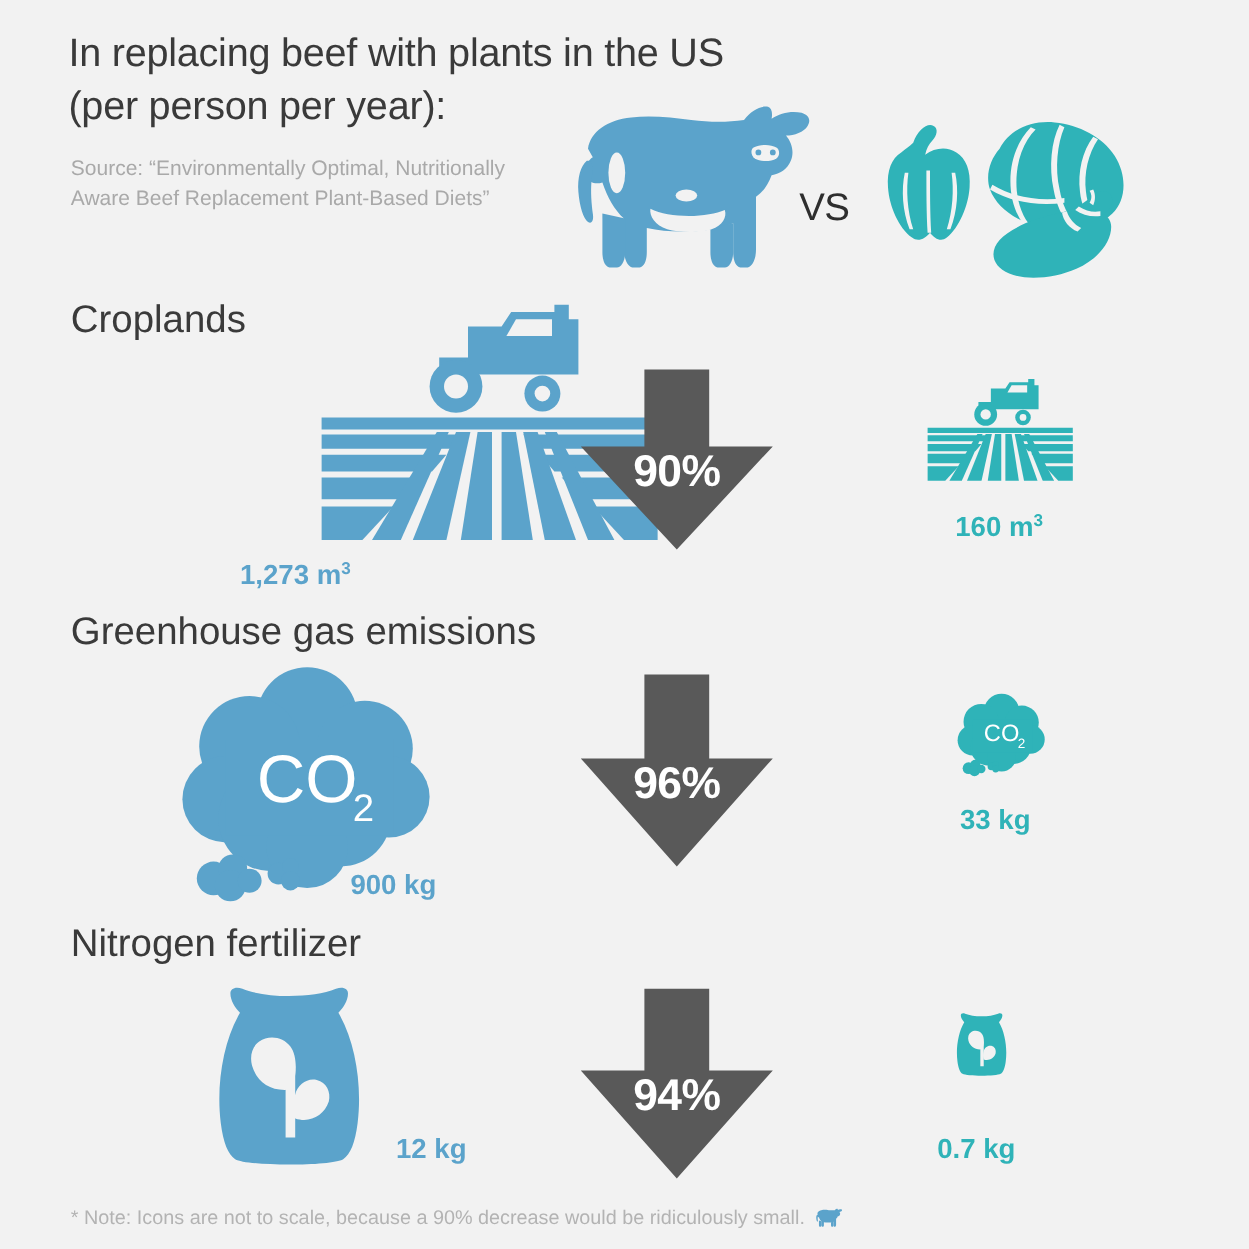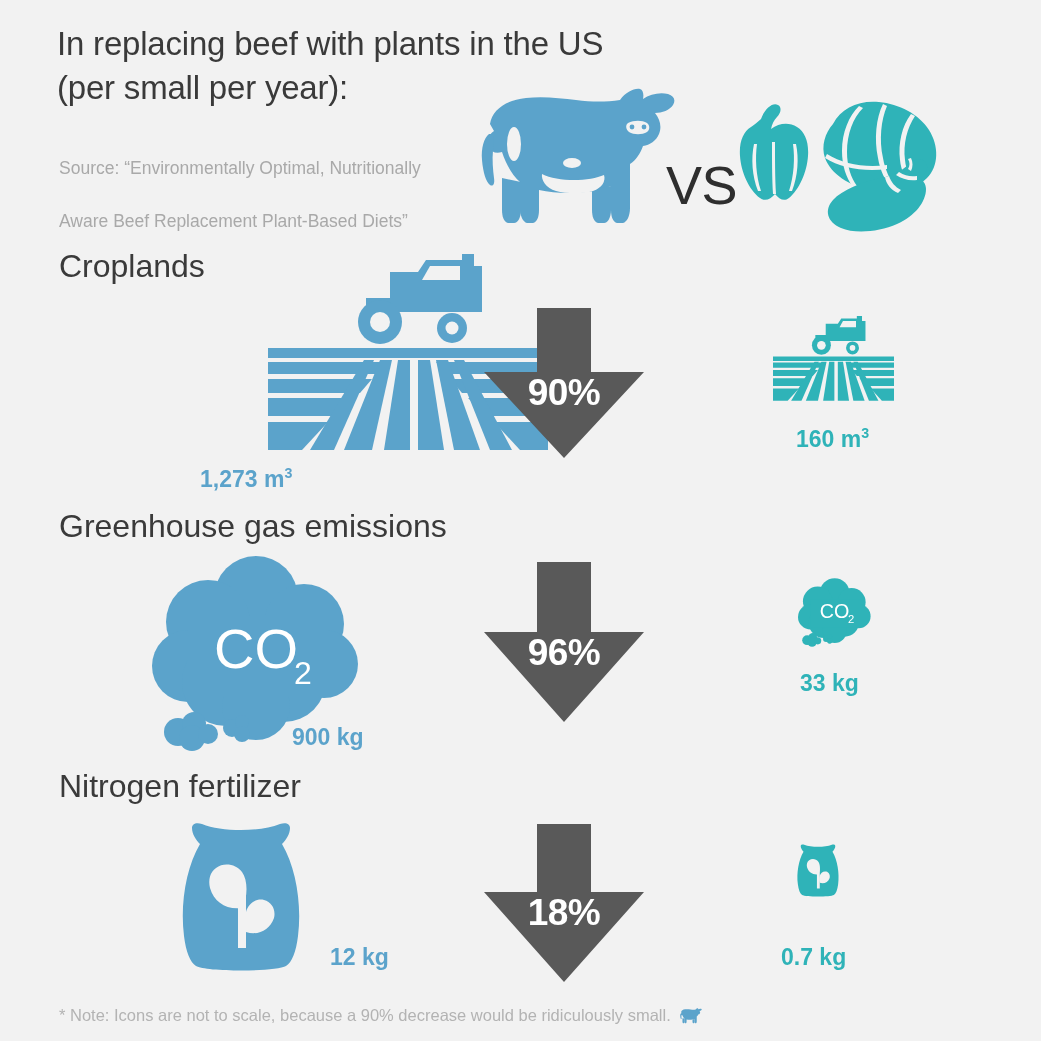--- a/index.html
+++ b/index.html
@@ -37,41 +37,41 @@
   .title .ln { display: block; }
   .source {
     position: absolute;
     left: 59px;
     top: 128px;
     width: 420px;
     font-size: 17.5px;
     line-height: 25px;
     color: #a9a9a9;
   }
-  .source .ln { display: block; margin-top: 28px; }
+  .source .ln { display: block; }
 
   .hero {
     position: absolute;
     left: 480px;
     top: 86px;
     width: 470px;
     height: 152px;
   }
   .hero-cow {
     position: absolute;
     left: 0px;
     top: 0px;
     width: 215px;
     height: 145px;
   }
   .hero-vs {
     position: absolute;
     left: 186px;
     top: 68px;
-    font-size: 54px;
+    font-size: 32px;
     font-weight: 400;
     color: #2e2e2e;
     letter-spacing: -0.5px;
   }
   .hero-veg {
     position: absolute;
     left: 243px;
     top: 12px;
     width: 220px;
     height: 140px;
@@ -149,21 +149,21 @@
   }
   svg { display: block; overflow: visible; }
 </style>
 </head>
 <body>
 
 <div class="stage">
 
   <div class="title">
     <span class="ln">In replacing beef with plants in the US</span>
-    <span class="ln">(per small per year):</span>
+    <span class="ln">(per person per year):</span>
   </div>
 
   <div class="source">
     <span class="ln">Source: “Environmentally Optimal, Nutritionally</span>
     <span class="ln">Aware Beef Replacement Plant-Based Diets”</span>
   </div>
 
   <div class="hero">
 
     <div class="hero-cow">
@@ -405,21 +405,21 @@
         </svg>
       </div>
       <div class="big-val" style="left:240px;top:162px;margin-top:16px;"><span>12 kg</span><sup></sup></div>
     </div>
 
     <div class="mid-block">
       <div class="arrow-wrap" style="left:14px;top:58px;width:160px;height:158px;">
         <svg viewBox="0 0 160 158" width="160" height="158">
           <path fill="#595959" d="M53 0 L107 0 L107 68 L160 68 L80 158 L0 68 L53 68 Z"></path>
         </svg>
-        <div class="arrow-pct" style="top:68px;">18%</div>
+        <div class="arrow-pct" style="top:68px;">94%</div>
       </div>
     </div>
 
     <div class="right-block">
       <div style="position:absolute;left:55px;top:78px;">
         <svg viewBox="0 0 130 150" width="46" height="53">
           <path fill="#2fb3b8" d="M16 6 C16 2 20 0 26 2 C36 6 50 8 65 8
             C80 8 94 6 104 2 C110 0 114 2 114 6 C114 12 110 18 106 22
             C120 46 126 82 122 114 C120 130 116 140 110 144
             C100 150 30 150 20 144 C14 140 10 130 8 114

